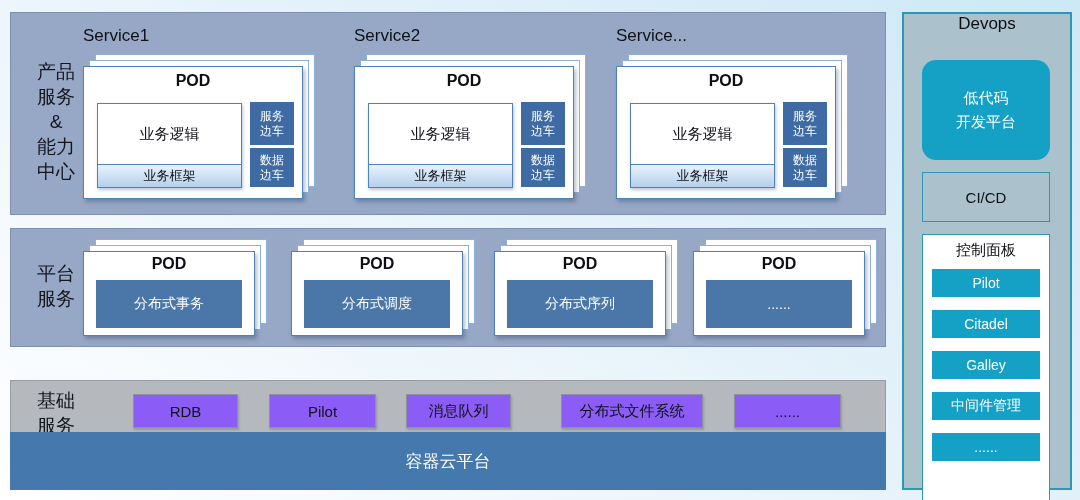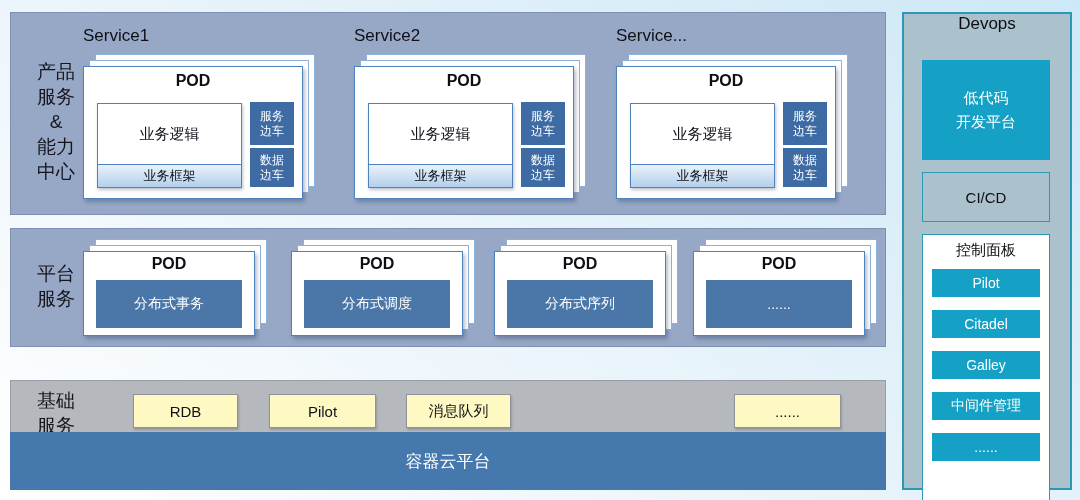--- a/index.html
+++ b/index.html
@@ -27,27 +27,27 @@
   .logic-label{height:60px;display:flex;align-items:center;justify-content:center;font-size:15px;color:#101018;}
   .framework-bar{height:22px;border-top:1px solid #4d82bc;background:linear-gradient(#e9f2fb,#b4d0ec);display:flex;align-items:center;justify-content:center;font-size:13px;color:#101018;}
   .sidecar{position:absolute;left:166px;width:44px;background:#3e6ba4;color:#fff;font-size:12px;line-height:1.25;display:flex;align-items:center;justify-content:center;text-align:center;}
   .sidecar.s1{top:35px;height:43px;}
   .sidecar.s2{top:81px;height:39px;}
   
   .pod2-stack{position:absolute;top:22px;width:172px;height:85px;}
   .pod2-title{position:absolute;top:3px;left:0;width:100%;text-align:center;font-size:16px;font-weight:600;color:#0e0e14;}
   .pod2-bar{position:absolute;left:12px;top:28px;width:146px;height:48px;background:#4a76a8;color:#fff;font-size:14px;display:flex;align-items:center;justify-content:center;}
   
-  .infra-box{position:absolute;top:13px;height:34px;background:#fef9c3;border:1px solid #8e929a;box-sizing:border-box;display:flex;align-items:center;justify-content:center;font-size:15px;color:#101018;box-shadow:1px 2px 2px rgba(0,0,0,.18);}
+  .infra-box{position:absolute;top:13px;height:34px;background:#8b5cf6;border:1px solid #8e929a;box-sizing:border-box;display:flex;align-items:center;justify-content:center;font-size:15px;color:#101018;box-shadow:1px 2px 2px rgba(0,0,0,.18);}
   
   .band4{background:#4579ae;display:flex;align-items:center;justify-content:center;color:#fff;font-size:17px;}
   
   .devops{position:absolute;left:902px;top:12px;width:170px;height:478px;background:#abc2cd;border:2px solid #2d97b6;box-sizing:border-box;}
   .devops-title{position:absolute;top:0;left:0;width:100%;text-align:center;font-size:17px;color:#0d0d12;}
-  .lowcode{position:absolute;left:18px;top:46px;width:128px;height:100px;background:#14a1c5;color:#fff;font-size:15px;line-height:1.6;display:flex;align-items:center;justify-content:center;text-align:center;}
+  .lowcode{position:absolute;left:18px;top:46px;width:128px;height:100px;background:#14a1c5;color:#fff;font-size:15px;line-height:1.6;display:flex;align-items:center;justify-content:center;text-align:center;border-radius:14px;}
   .cicd{position:absolute;left:18px;top:158px;width:128px;height:50px;border:1px solid #2d97b6;box-sizing:border-box;display:flex;align-items:center;justify-content:center;font-size:15px;color:#0d0d12;}
   .cpanel{position:absolute;left:18px;top:220px;width:128px;height:306px;background:#fff;border:1px solid #2d97b6;box-sizing:border-box;}
   .cpanel-title{margin-top:6px;text-align:center;font-size:15px;color:#0d0d12;}
   .cpanel-buttons{display:flex;flex-direction:column;align-items:center;gap:13px;margin-top:9px;}
   .cbtn{width:108px;height:28px;background:#14a1c5;color:#fff;font-size:14px;display:flex;align-items:center;justify-content:center;}
 </style>
 </head>
 <body>
 
 <div class="canvas">
@@ -157,20 +157,21 @@
       </div>
     </div>
   </div>
 
   <div class="band band-gray" style="left:10px;top:380px;width:876px;height:62px;">
     <div class="band-label pre" style="left:14px;top:7px;width:62px;">基础
 服务</div>
     <div class="infra-box" style="left:122px;width:105px;">RDB</div>
     <div class="infra-box" style="left:258px;width:107px;">Pilot</div>
     <div class="infra-box" style="left:395px;width:105px;">消息队列</div>
+    <div class="infra-box" style="left:550px;width:142px;">分布式文件系统</div>
     <div class="infra-box" style="left:723px;width:107px;">......</div>
   </div>
 
   <div class="band band4" style="left:10px;top:432px;width:876px;height:58px;">
     <span>容器云平台</span>
   </div>
 
   <div class="devops">
     <div class="devops-title">Devops</div>
     <div class="lowcode pre">低代码

